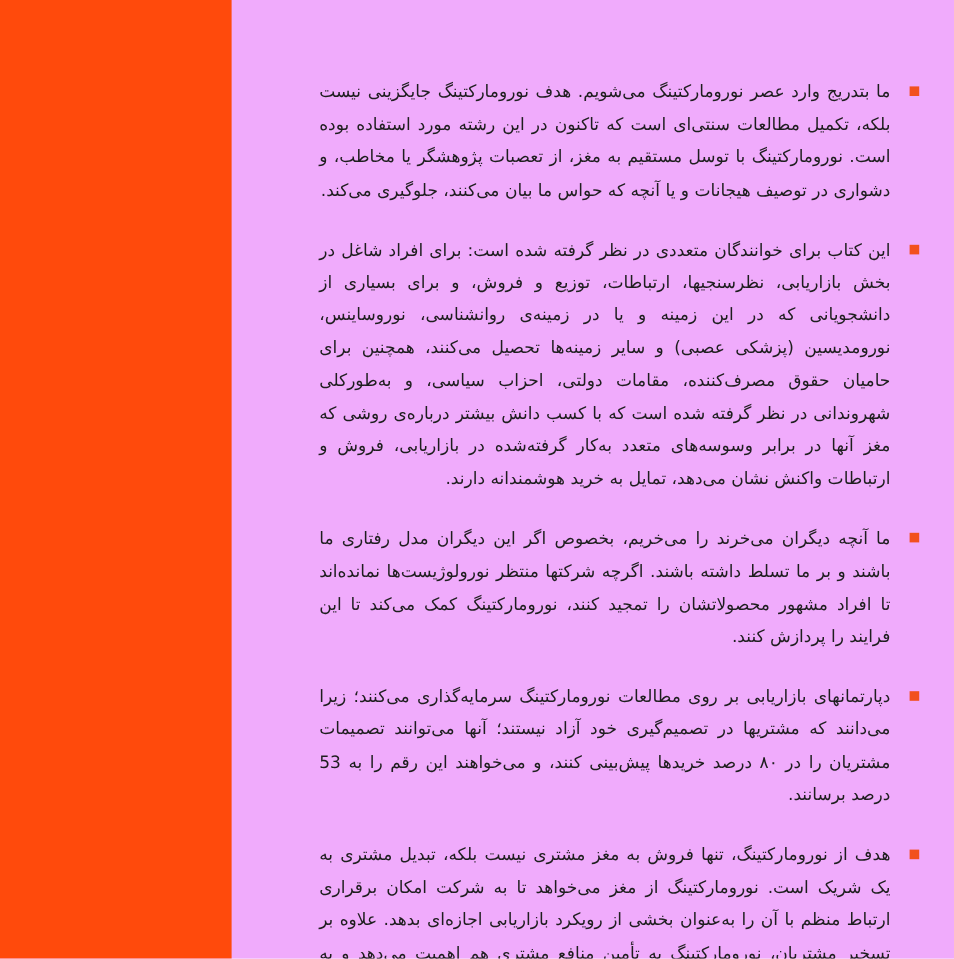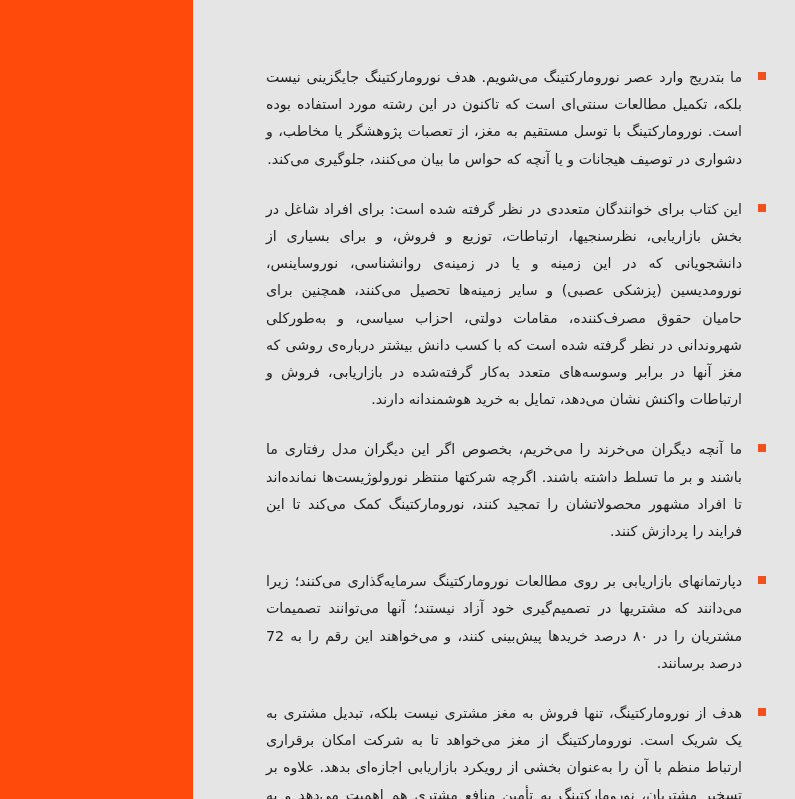--- a/index.html
+++ b/index.html
@@ -7,21 +7,21 @@
     padding: 0;
     width: 795px;
     height: 799px;
     overflow: hidden;
     background: #ffffff;
   }
   .page {
     position: relative;
     width: 795px;
     height: 799px;
-    background: #e5e5e5;
+    background: #f0abfc;
     overflow: hidden;
   }
   .orange-band {
     position: absolute;
     left: 0;
     top: 0;
     width: 193px;
     height: 799px;
     background: #ff4a0c;
   }
@@ -69,20 +69,20 @@
     <div class="bullet">
       <span class="marker"></span>
       <span class="text">این کتاب برای خوانندگان متعددی در نظر گرفته شده است:  برای افراد شاغل در بخش بازاریابی، نظرسنجیها، ارتباطات، توزیع و فروش، و برای بسیاری از دانشجویانی که در این زمینه و یا در زمینه‌ی روانشناسی، نوروساینس، نورومدیسین (پزشکی عصبی) و سایر زمینه‌ها تحصیل می‌کنند، همچنین برای حامیان حقوق مصرف‌کننده، مقامات دولتی، احزاب سیاسی، و به‌طورکلی شهروندانی در نظر گرفته شده است که با کسب دانش بیشتر درباره‌ی روشی که مغز آنها در برابر وسوسه‌های متعدد به‌کار گرفته‌شده در بازاریابی، فروش و ارتباطات واکنش نشان می‌دهد، تمایل به خرید هوشمندانه دارند.</span>
     </div>
     <div class="bullet">
       <span class="marker"></span>
       <span class="text">ما آنچه دیگران می‌خرند را می‌خریم، بخصوص اگر این دیگران مدل رفتاری ما باشند و بر ما تسلط داشته باشند.  اگرچه شرکتها منتظر نورولوژیست‌ها نمانده‌اند تا افراد مشهور محصولاتشان را تمجید کنند، نورومارکتینگ کمک می‌کند تا این فرایند را پردازش کنند.</span>
     </div>
     <div class="bullet">
       <span class="marker"></span>
-      <span class="text">دپارتمانهای بازاریابی بر روی مطالعات نورومارکتینگ سرمایه‌گذاری می‌کنند؛ زیرا می‌دانند که مشتریها در تصمیم‌گیری خود آزاد نیستند؛ آنها می‌توانند تصمیمات مشتریان را در ۸۰ درصد خریدها پیش‌بینی کنند، و می‌خواهند این رقم را به 72 درصد برسانند.</span>
+      <span class="text">دپارتمانهای بازاریابی بر روی مطالعات نورومارکتینگ سرمایه‌گذاری می‌کنند؛ زیرا می‌دانند که مشتریها در تصمیم‌گیری خود آزاد نیستند؛ آنها می‌توانند تصمیمات مشتریان را در ۸۰ درصد خریدها پیش‌بینی کنند، و می‌خواهند این رقم را به 53 درصد برسانند.</span>
     </div>
     <div class="bullet">
       <span class="marker"></span>
       <span class="text">هدف از نورومارکتینگ، تنها فروش به مغز مشتری نیست بلکه، تبدیل مشتری به یک شریک است.  نورومارکتینگ از مغز می‌خواهد تا به شرکت امکان برقراری ارتباط منظم با آن را به‌عنوان بخشی از رویکرد بازاریابی اجازه‌ای بدهد.  علاوه بر تسخیر مشتریان، نورومارکتینگ به تأمین منافع مشتری هم اهمیت می‌دهد و به ایجاد مشارکت با شرکت کمک می‌کند</span>
     </div>
   </div>
 </div>
 
 </body></html>

